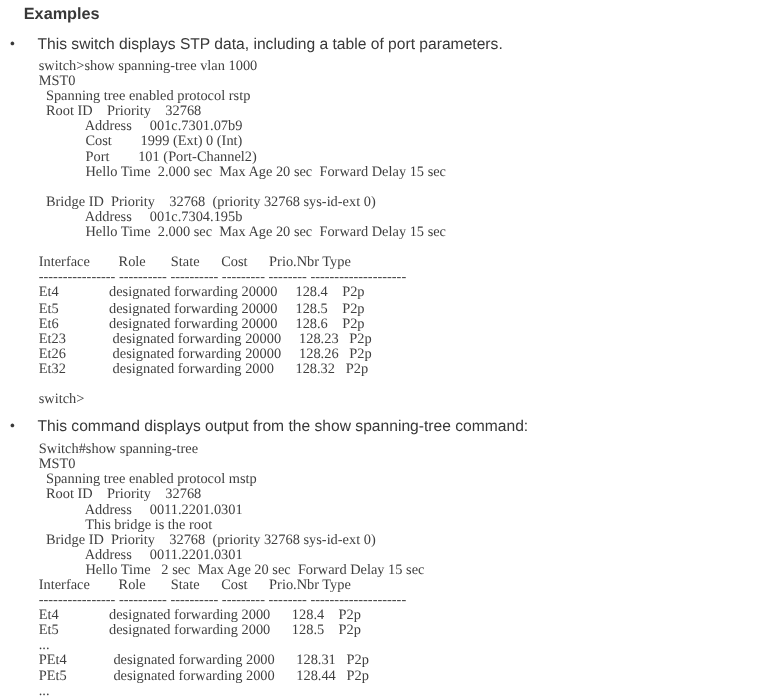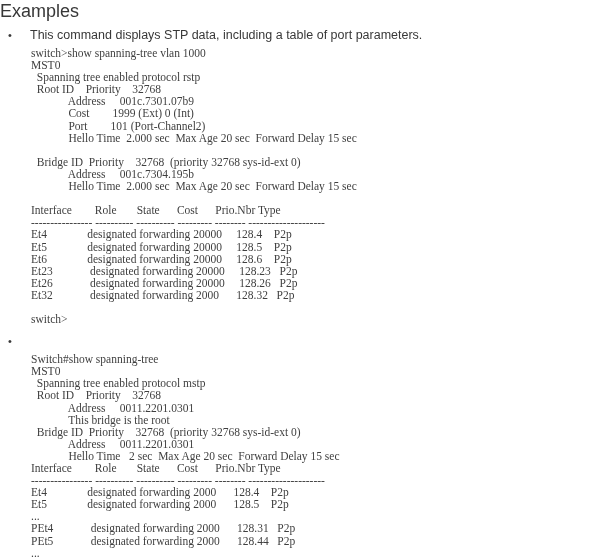--- a/index.html
+++ b/index.html
@@ -5,23 +5,23 @@
   html, body { margin: 0; padding: 0; }
   body {
     width: 613px; height: 558px;
     background: #ffffff;
     overflow: hidden;
     font-family: "Liberation Sans", sans-serif;
     color: #3a3a3a;
   }
   .page { position: relative; width: 613px; height: 558px; }
   .heading {
-    margin: 3px 0 0 0;
-    font-size: 18px;
-    font-weight: normal;
+    margin: 3px 0 0 19px;
+    font-size: 13px;
+    font-weight: bold;
     line-height: 16px;
     color: #383838;
   }
   .example {
     display: flex;
     align-items: flex-start;
     margin: 9px 0 0 8px;
   }
   .bullet {
     flex: 0 0 22px;
@@ -45,21 +45,21 @@
 </style>
 </head>
 <body>
 
 <div class="page">
 
   <div class="heading">Examples</div>
 
   <div class="example">
     <span class="bullet">•</span>
-    <span class="desc">This command displays STP data, including a table of port parameters.</span>
+    <span class="desc">This switch displays STP data, including a table of port parameters.</span>
   </div>
   <pre class="cli">switch&gt;show spanning-tree vlan 1000
 MST0
   Spanning tree enabled protocol rstp
   Root ID    Priority    32768
              Address     001c.7301.07b9
              Cost        1999 (Ext) 0 (Int)
              Port        101 (Port-Channel2)
              Hello Time  2.000 sec  Max Age 20 sec  Forward Delay 15 sec
 
@@ -73,20 +73,21 @@
 Et5              designated forwarding 20000     128.5    P2p
 Et6              designated forwarding 20000     128.6    P2p
 Et23             designated forwarding 20000     128.23   P2p
 Et26             designated forwarding 20000     128.26   P2p
 Et32             designated forwarding 2000      128.32   P2p
 
 switch&gt;</pre>
 
   <div class="example">
     <span class="bullet">•</span>
+    <span class="desc">This command displays output from the show spanning-tree command:</span>
   </div>
   <pre class="cli">Switch#show spanning-tree
 MST0
   Spanning tree enabled protocol mstp
   Root ID    Priority    32768
              Address     0011.2201.0301
              This bridge is the root
   Bridge ID  Priority    32768  (priority 32768 sys-id-ext 0)
              Address     0011.2201.0301
              Hello Time   2 sec  Max Age 20 sec  Forward Delay 15 sec

